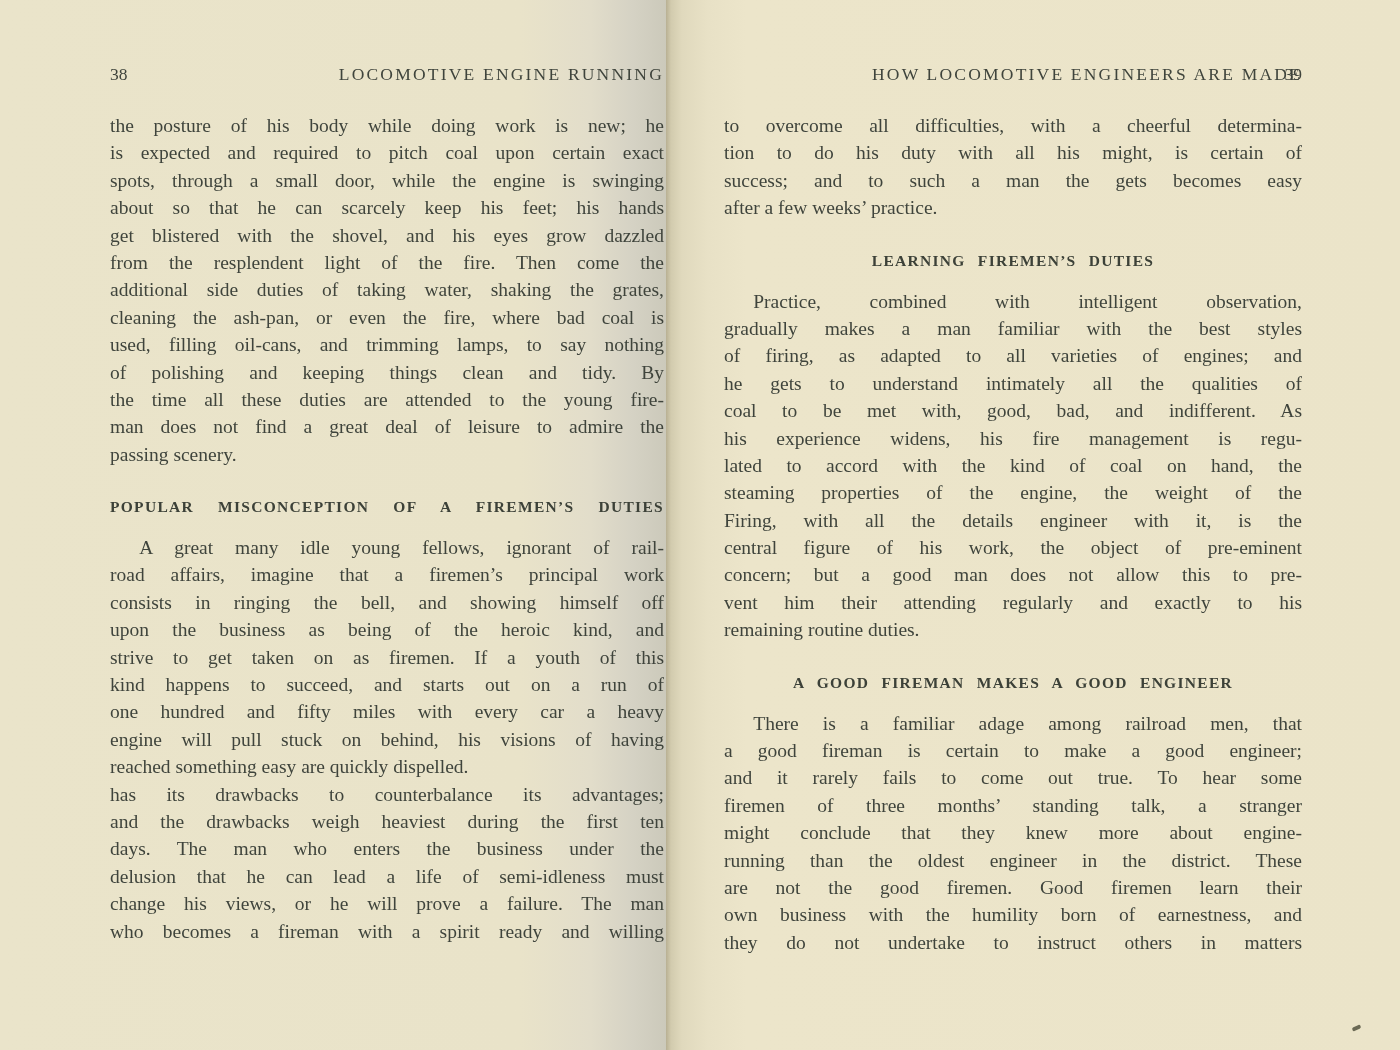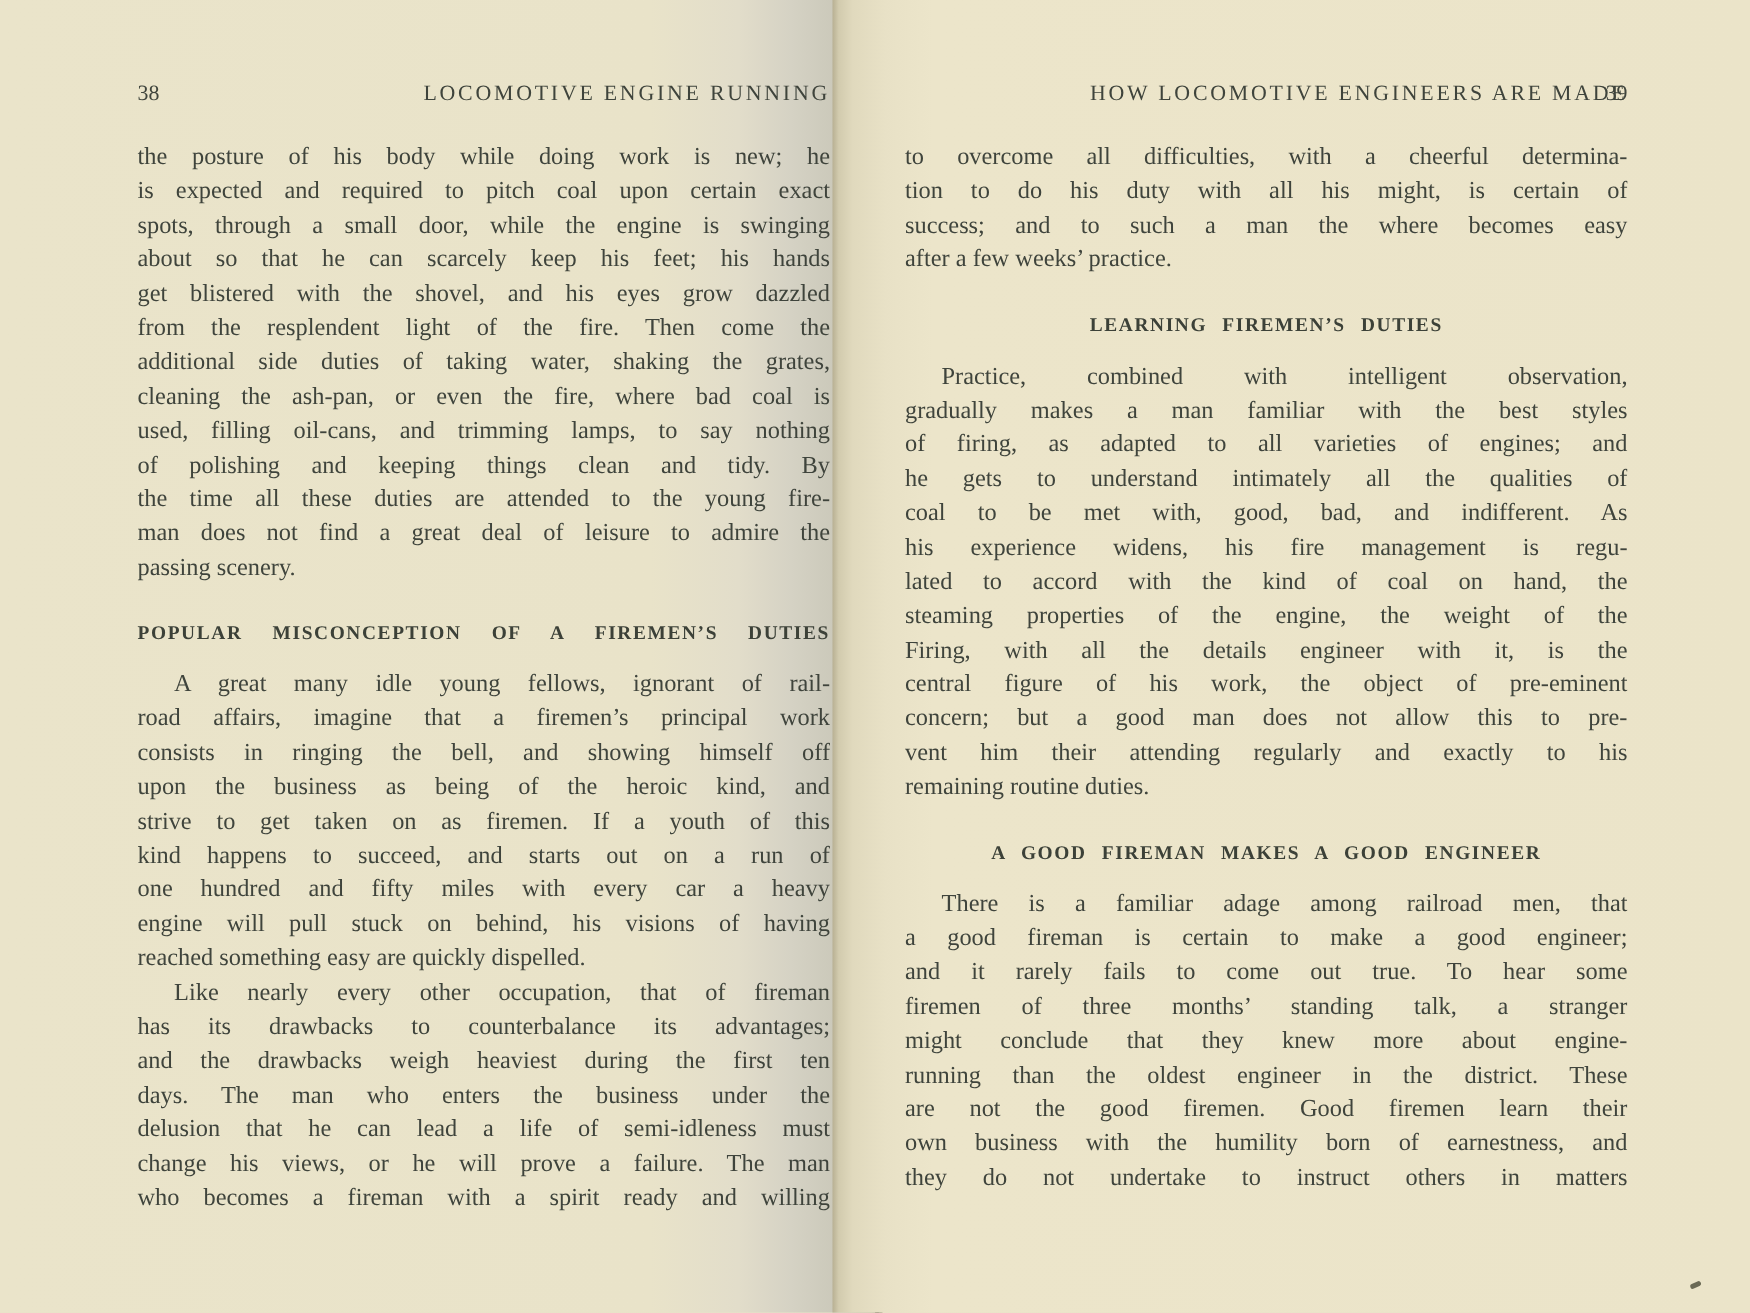--- a/index.html
+++ b/index.html
@@ -86,21 +86,20 @@
         <div class="line">road affairs, imagine that a firemen’s principal work</div>
         <div class="line">consists in ringing the bell, and showing himself off</div>
         <div class="line">upon the business as being of the heroic kind, and</div>
         <div class="line">strive to get taken on as firemen. If a youth of this</div>
         <div class="line">kind happens to succeed, and starts out on a run of</div>
         <div class="line">one hundred and fifty miles with every car a heavy</div>
         <div class="line">engine will pull stuck on behind, his visions of having</div>
         <div class="line last">reached something easy are quickly dispelled.</div>
       </div>
       <div class="para">
-        <div class="line indent">Like nearly every other occupation, that of fireman</div>
         <div class="line">has its drawbacks to counterbalance its advantages;</div>
         <div class="line">and the drawbacks weigh heaviest during the first ten</div>
         <div class="line">days. The man who enters the business under the</div>
         <div class="line">delusion that he can lead a life of semi-idleness must</div>
         <div class="line">change his views, or he will prove a failure. The man</div>
         <div class="line">who becomes a fireman with a spirit ready and willing</div>
       </div>
     </div>
 </div>
 
@@ -108,21 +107,21 @@
 
 <div class="page page-right">
   <div class="page-header">
     <span class="running-title">HOW LOCOMOTIVE ENGINEERS ARE MADE</span>
     <span class="page-num right">39</span>
   </div>
   <div class="text-column">
       <div class="para">
         <div class="line">to overcome all difficulties, with a cheerful determina-</div>
         <div class="line">tion to do his duty with all his might, is certain of</div>
-        <div class="line">success; and to such a man the where becomes easy</div>
+        <div class="line">success; and to such a man the gets becomes easy</div>
         <div class="line last">after a few weeks’ practice.</div>
       </div>
       <div class="section-heading center">LEARNING FIREMEN’S DUTIES</div>
       <div class="para">
         <div class="line indent">Practice, combined with intelligent observation,</div>
         <div class="line">gradually makes a man familiar with the best styles</div>
         <div class="line">of firing, as adapted to all varieties of engines; and</div>
         <div class="line">he gets to understand intimately all the qualities of</div>
         <div class="line">coal to be met with, good, bad, and indifferent. As</div>
         <div class="line">his experience widens, his fire management is regu-</div>

